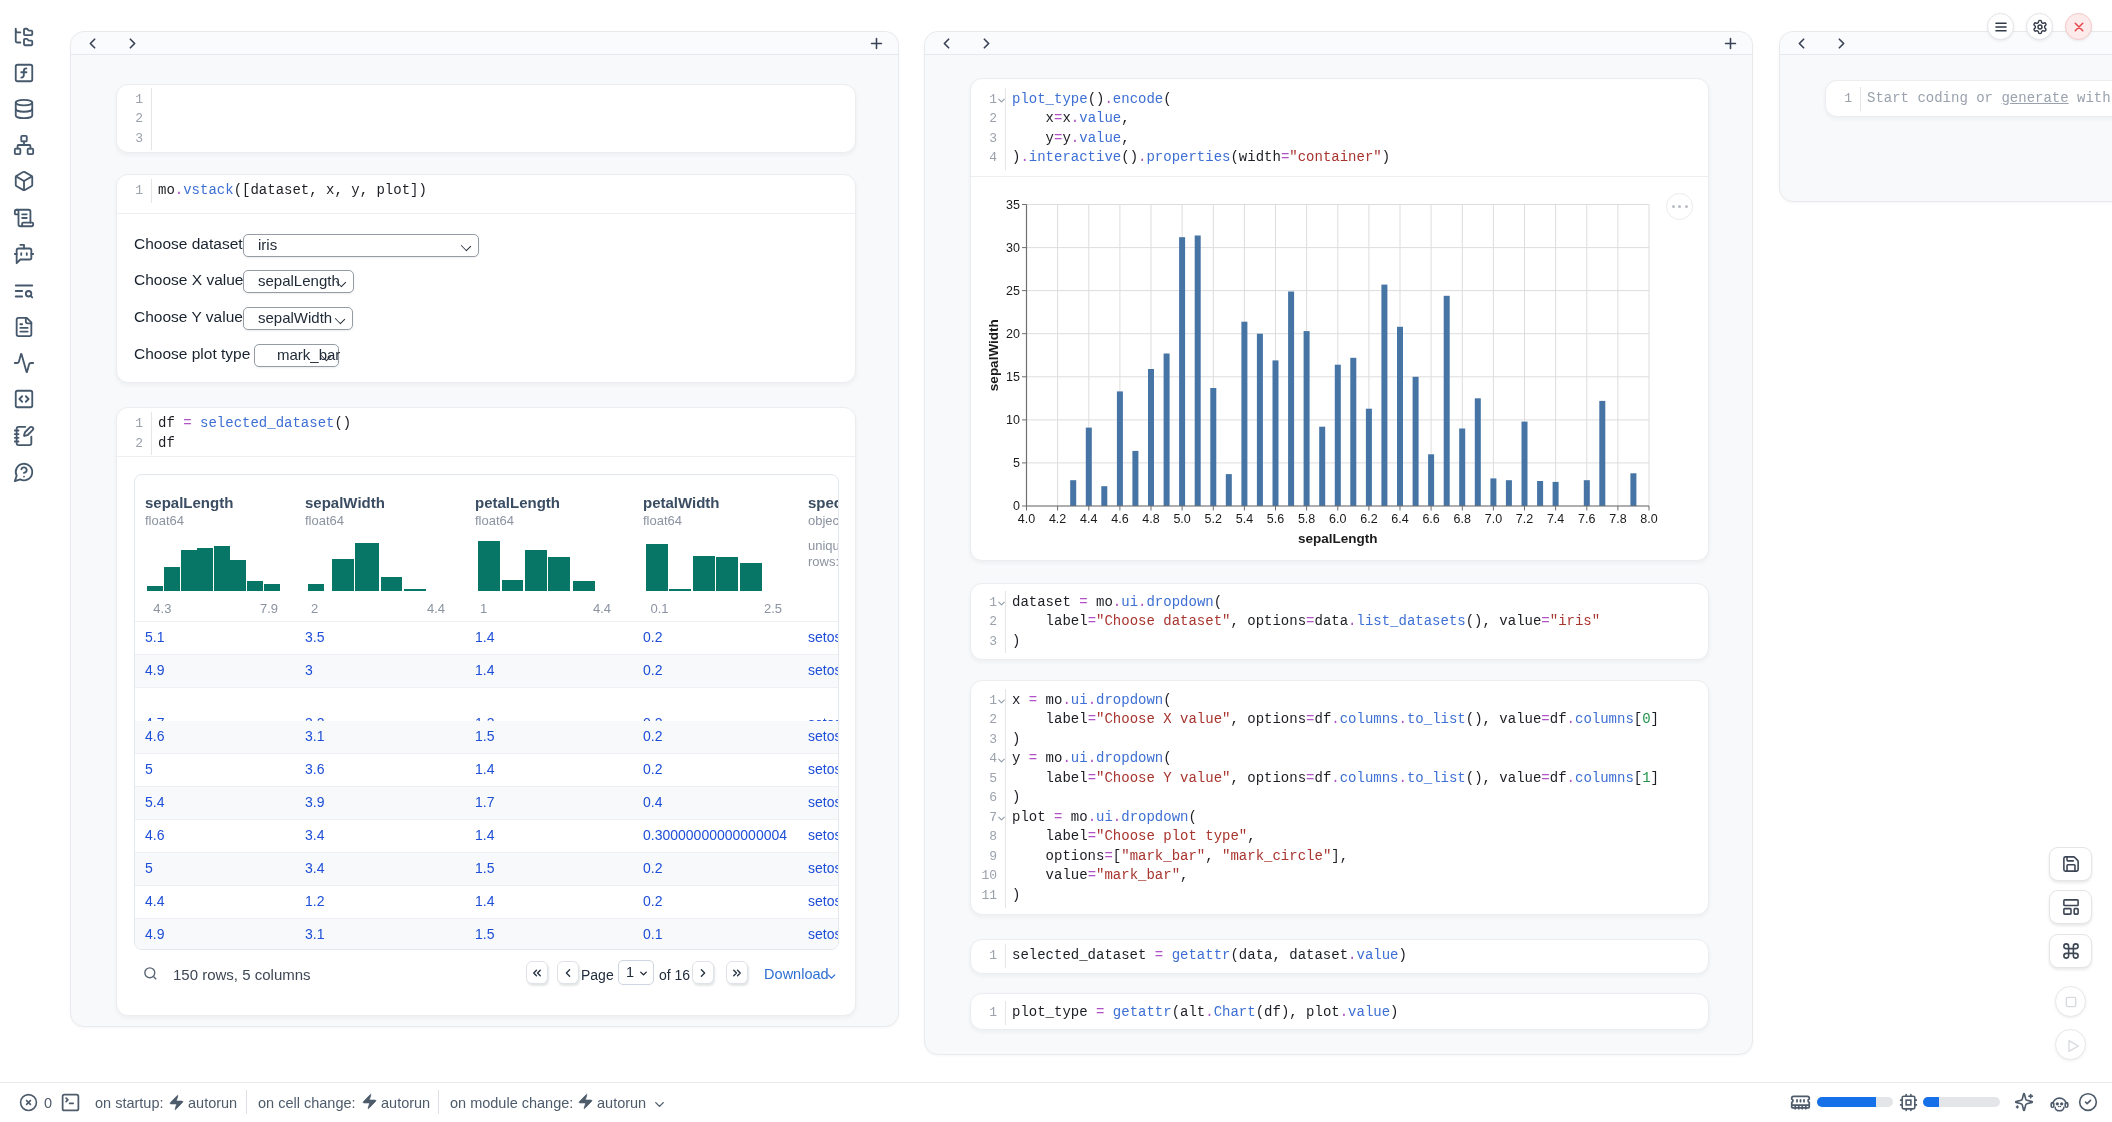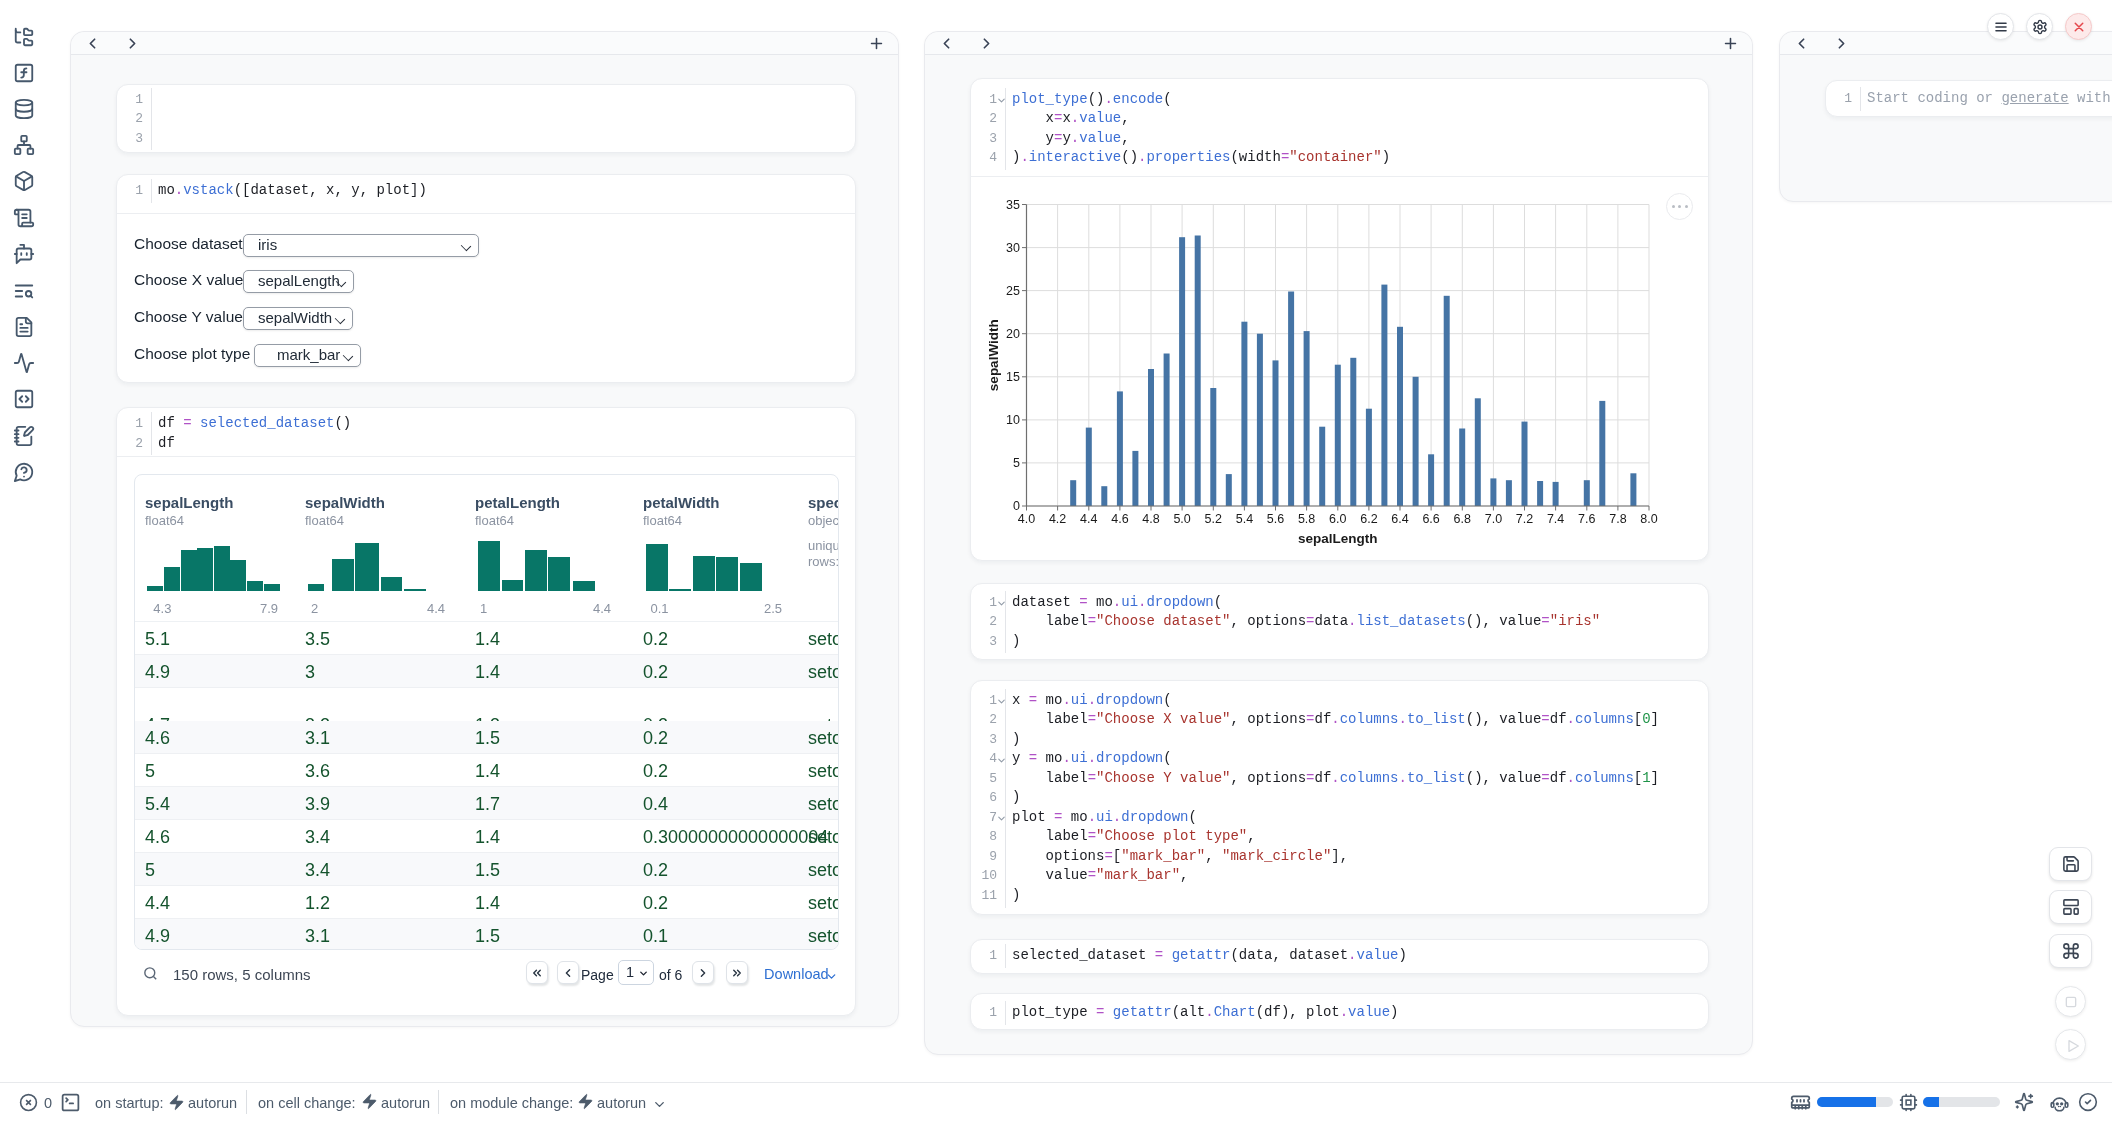--- a/index.html
+++ b/index.html
@@ -29,21 +29,21 @@
 .ddrow { position:absolute; left:0; height:23px; }
 .ddlab { position:absolute; left:17px; top:1px; font-size:15.5px; color:#18222e; white-space:nowrap; }
 .sel { position:absolute; top:0; height:23px; border:1px solid #959ca6; border-radius:5px;
   background:#fff; box-shadow:0 1px 2px rgba(0,0,0,.08); font-size:15px; color:#222c38;
   padding:1px 0 0 14px; }
 .sel::after { content:""; position:absolute; right:8px; top:6.5px; width:7px; height:7px;
   border-right:1.9px solid #252c38; border-bottom:1.9px solid #252c38;
   transform:rotate(45deg) scale(1,.85); }
 .thead { position:absolute; font-size:15px; font-weight:bold; color:#3a4d63; }
 .ttype { position:absolute; font-size:13px; color:#8b93a1; }
-.tnum { position:absolute; font-size:18px; color:#14532d; }
+.tnum { position:absolute; font-size:14px; color:#1d4ed8; }
 .hlab { position:absolute; font-size:13px; color:#8b93a1; }
 .trow { position:absolute; left:0; right:0; height:33.2px; border-bottom:1px solid #eef0f3; }
 .pbtn { position:absolute; width:27px; height:27px; border:1px solid #dfe3e8; border-radius:7px;
   background:#fff; box-shadow:0 2px 2px rgba(25,39,52,.08); color:#2a3644; }
 .pbtn svg { position:absolute; left:50%; top:50%; transform:translate(-50%,-50%); }
 .pbtn { width:22px; height:23.4px; border-radius:6px; box-shadow:1px 2px 2px rgba(25,39,52,.12); }
 .circbtn { position:absolute; width:27px; height:27px; border-radius:50%; background:#fff;
   border:1px solid #e3e5e9; box-shadow:0 1px 3px rgba(0,0,0,.08); }
 .circbtn svg { position:absolute; left:50%; top:50%; transform:translate(-50%,-50%); }
 .sqbtn { position:absolute; width:43px; height:34px; border-radius:9px; background:#fff;
@@ -116,21 +116,21 @@
   <div class="ddrow" style="top:95px;">
       <span class="ddlab">Choose X value</span>
       <span class="sel" style="left:126px;width:111px;">sepalLength</span>
     </div>
   <div class="ddrow" style="top:132px;">
       <span class="ddlab">Choose Y value</span>
       <span class="sel" style="left:126px;width:110px;">sepalWidth</span>
     </div>
   <div class="ddrow" style="top:169px;">
       <span class="ddlab">Choose plot type</span>
-      <span class="sel" style="left:137px;width:107px;padding-left:22px;">mark_bar</span>
+      <span class="sel" style="left:137px;width:85px;padding-left:22px;">mark_bar</span>
     </div>
 </div>
 <div id="cellC" class="cell" style="left:116px;top:407px;width:740px;height:609px;">
   <div class="code" style="position:absolute;left:0;right:0;top:6px;height:39.1px;">
     <div class="gut" style="left:0;"><div>1</div><div>2</div></div>
     <div class="gutline" style="left:34px;"></div>
     <div class="lines" style="left:41px;"><div>df <span class="op">=</span> <span class="fn">selected_dataset</span>()</div><div>df</div></div>
   </div>
   <div style="position:absolute;left:0;right:0;top:48px;border-top:1px solid #eceef1;"></div>
   <div style="position:absolute;left:17px;top:66px;width:705px;height:476px;border:1px solid #e3e8ee;border-radius:8px;background:#fff;overflow:hidden;">
@@ -265,21 +265,21 @@
         <path d="m15 18-6-6 6-6"></path>
       </svg>
     </div>
   <div style="position:absolute;left:464px;top:559px;font-size:14px;color:#212c3c;">Page</div>
   <div style="position:absolute;left:501px;top:552px;width:35.5px;height:24.6px;border:1px solid #ccd5e0;border-radius:5px;background:#fff;">
     <span style="position:absolute;left:7px;top:3px;font-size:14.5px;color:#212c3c;">1</span>
     <svg style="position:absolute;right:4px;top:7px;" width="11" height="11" viewBox="0 0 24 24" fill="none" stroke="#1d2430" stroke-width="3" stroke-linecap="round" stroke-linejoin="round">
         <path d="m6 9 6 6 6-6"></path>
       </svg>
   </div>
-  <div style="position:absolute;left:542px;top:559px;font-size:14px;color:#212c3c;">of 6</div>
+  <div style="position:absolute;left:542px;top:559px;font-size:14px;color:#212c3c;">of 16</div>
   <div class="pbtn" style="left:575.2px;top:553px;">
       <svg width="13" height="13" viewBox="0 0 24 24" fill="none" stroke="currentColor" stroke-width="2.6" stroke-linecap="round" stroke-linejoin="round">
         <path d="m9 18 6-6-6-6"></path>
       </svg>
     </div>
   <div class="pbtn" style="left:608.8px;top:553px;">
       <svg width="13" height="13" viewBox="0 0 24 24" fill="none" stroke="currentColor" stroke-width="2.6" stroke-linecap="round" stroke-linejoin="round">
         <path d="m13 17 5-5-5-5M6 17l5-5-5-5"></path>
       </svg>
     </div>

